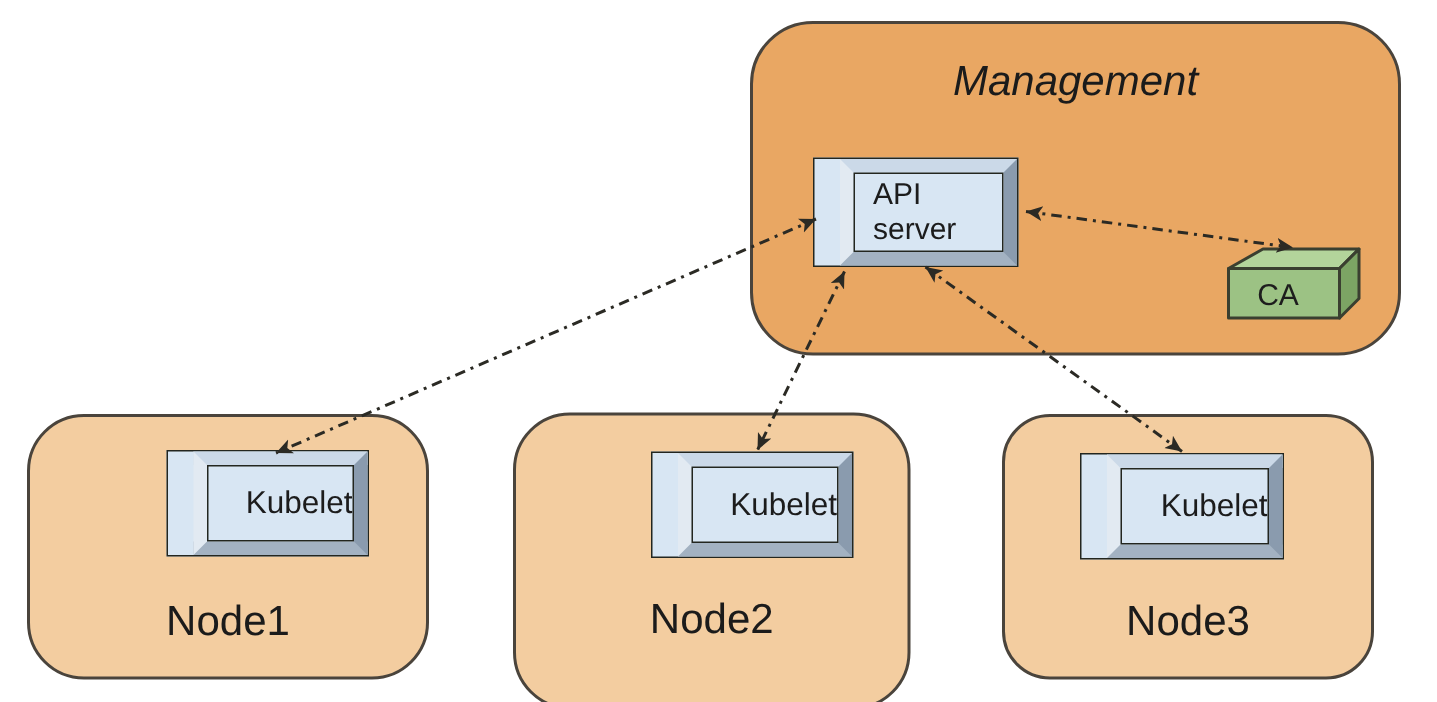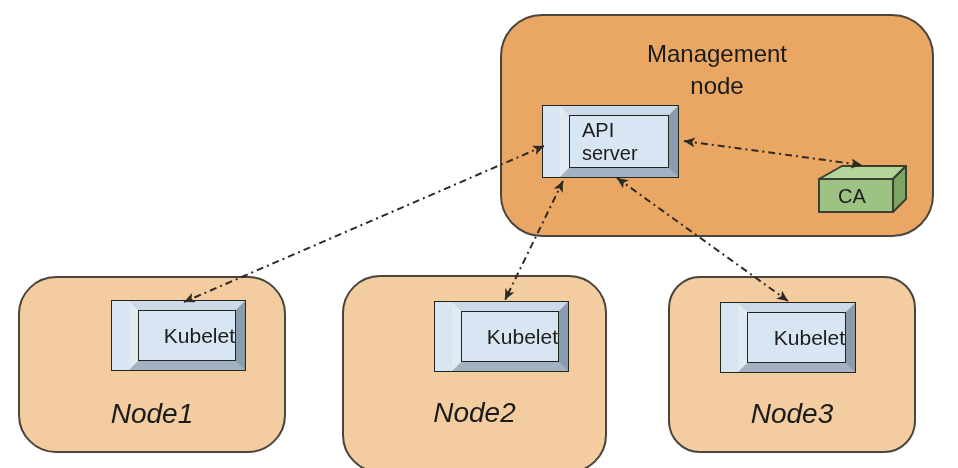--- a/index.html
+++ b/index.html
@@ -28,29 +28,29 @@
     background: #F3CDA0;
     border-radius: 38px;
   }
   .node1 { left: 18px;  top: 276px; width: 268px; height: 177px; }
   .node2 { left: 342px; top: 275px; width: 265px; height: 198px; }
   .node3 { left: 668px; top: 276px; width: 248px; height: 177px; border-radius: 32px; }
 
   .mgmt-title {
     position: absolute; left: 0; right: 0; top: 22px;
     text-align: center;
-    font-size: 24px; line-height: 32px;
+    font-size: 28px; line-height: 32px;
     color: #1b1b1b;
+    font-style: italic;
   }
   .node-label {
     position: absolute; left: 0; right: 0; top: 120px;
     text-align: center;
     font-size: 28px;
     color: #1b1b1b;
-    font-style: italic;
   }
 
   
   .box3d {
     position: absolute;
     box-sizing: border-box;
     border: 1px solid #23261f;
     background: #D8E6F3;
     padding-left: 17px;
   }
@@ -102,21 +102,20 @@
   }
 </style>
 </head>
 <body>
 
 <div class="canvas">
 
   <div class="group-node mgmt">
     <div class="mgmt-title">
       <div>Management</div>
-      <div>node</div>
     </div>
   </div>
 
   <div class="group-node worker node1">
     <div class="node-label">Node1</div>
   </div>
   <div class="group-node worker node2">
     <div class="node-label">Node2</div>
   </div>
   <div class="group-node worker node3">

